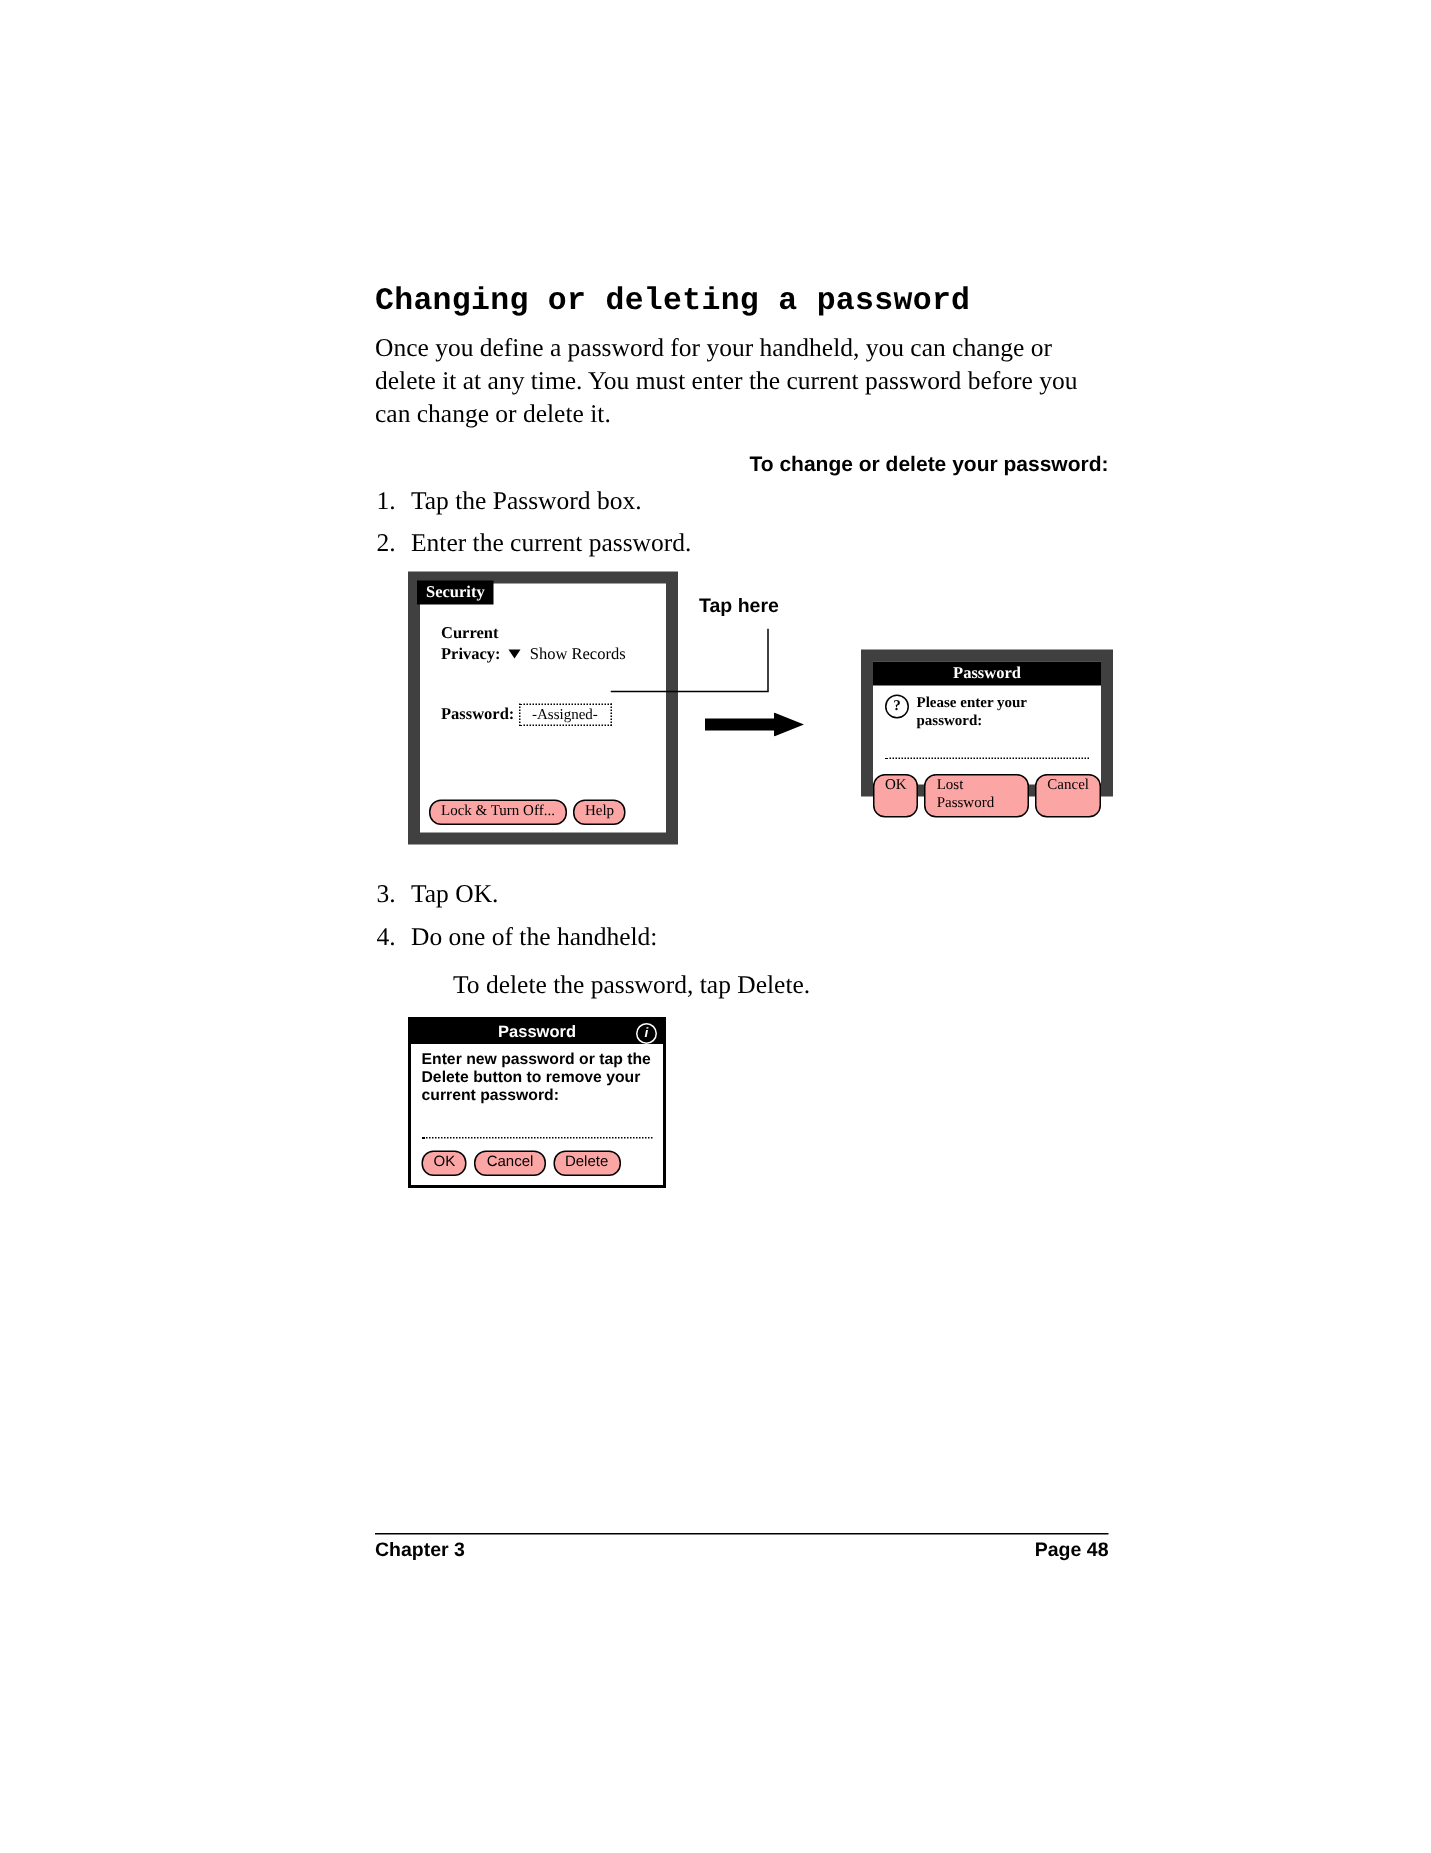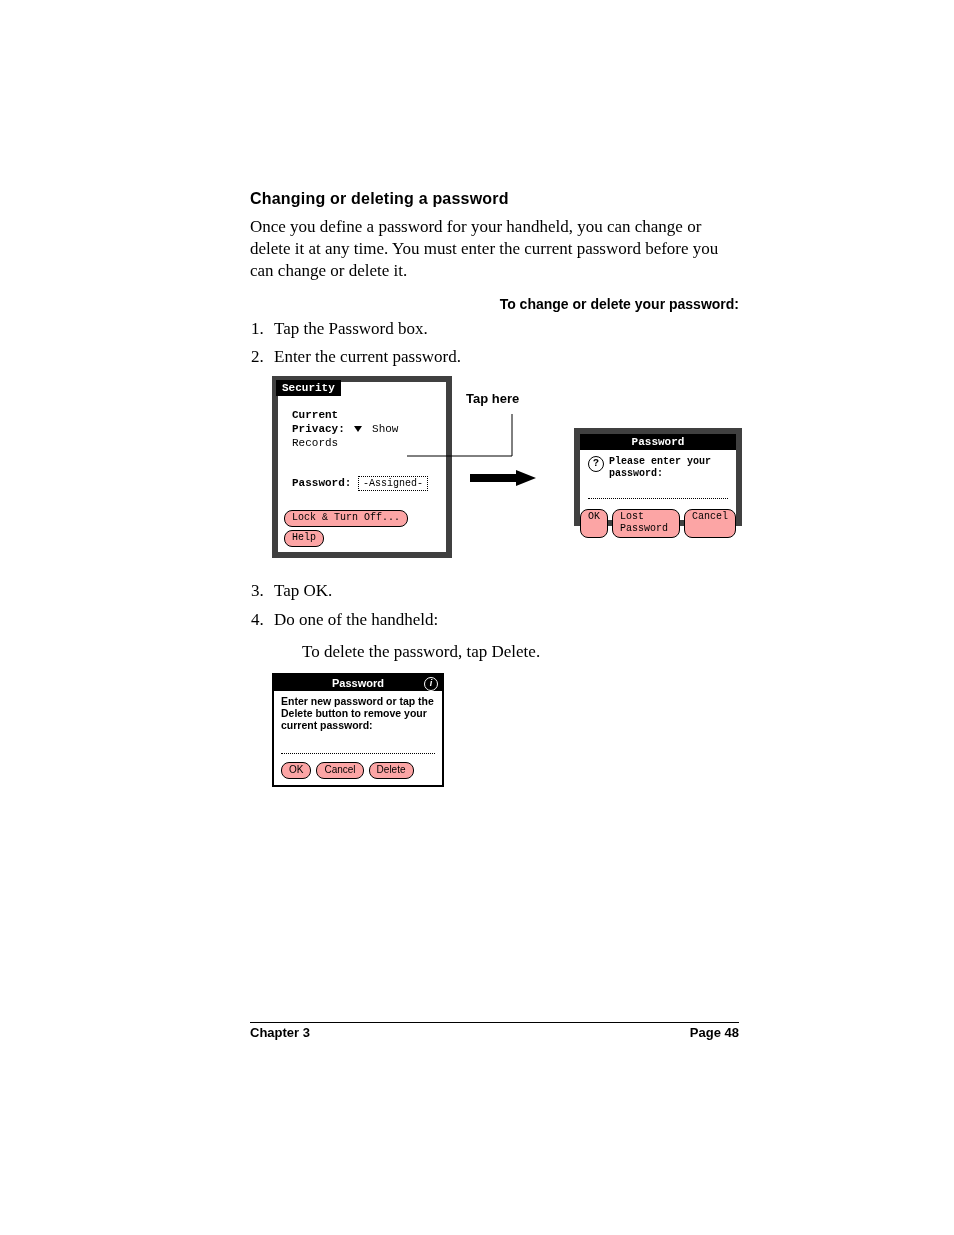--- a/index.html
+++ b/index.html
@@ -10,23 +10,23 @@
     color: #000;
   }
   .page {
     width: 954px;
     height: 1235px;
     position: relative;
     box-sizing: border-box;
     padding: 190px 215px 0 250px;
   }
   h2.section-title {
-    font-family: Liberation Sans, sans-serif;
-    font-weight: 900;
-    font-size: 16px;
+    font-family: Liberation Mono, monospace;
+    font-weight: 900;
+    font-size: 21px;
     margin: 0 0 8px 0;
     letter-spacing: 0.2px;
   }
   p.body {
     font-size: 17px;
     line-height: 1.3;
     margin: 0 0 14px 0;
   }
   .proc-head {
     font-family: Arial, Helvetica, sans-serif;
@@ -57,24 +57,24 @@
 
   
   .figure1 {
     position: relative;
     width: 470px;
     height: 194px;
     margin: 4px 0 10px 22px;
   }
   .device-screen {
     position: absolute;
-    border: 6px solid #404040;
+    border: 8px solid #404040;
     background: #fff;
     box-sizing: border-box;
-    font-family: Liberation Mono, monospace;
+    font-family: Liberation Serif, serif;
   }
   .screen-left {
     left: 0;
     top: 0;
     width: 180px;
     height: 182px;
     padding: 0;
   }
   .titlebar-tab {
     position: absolute;

